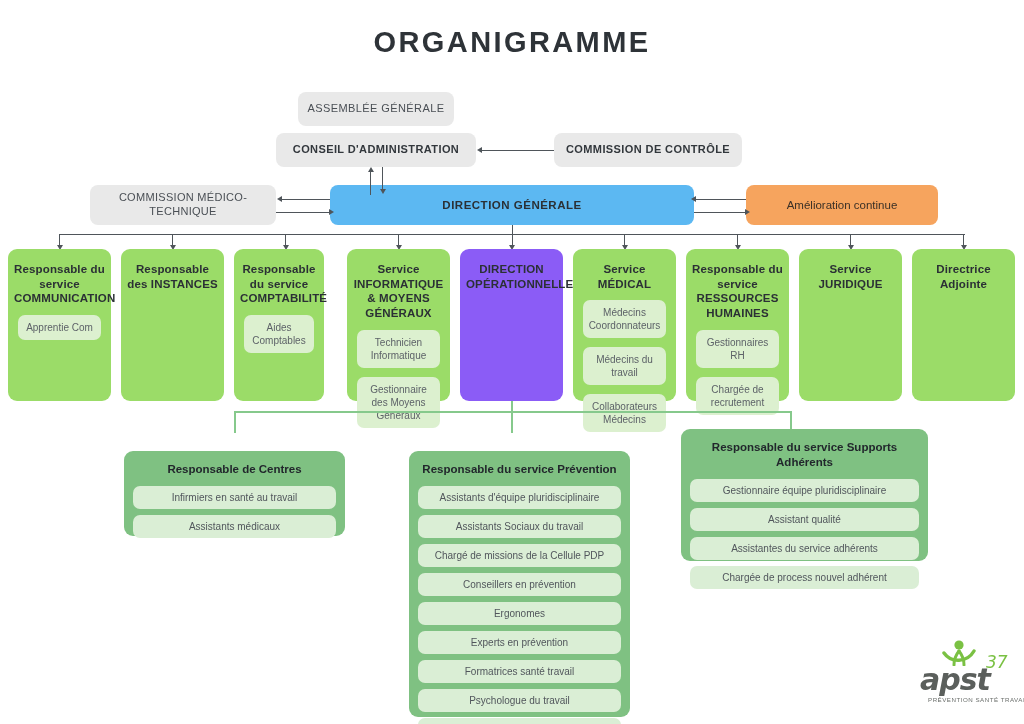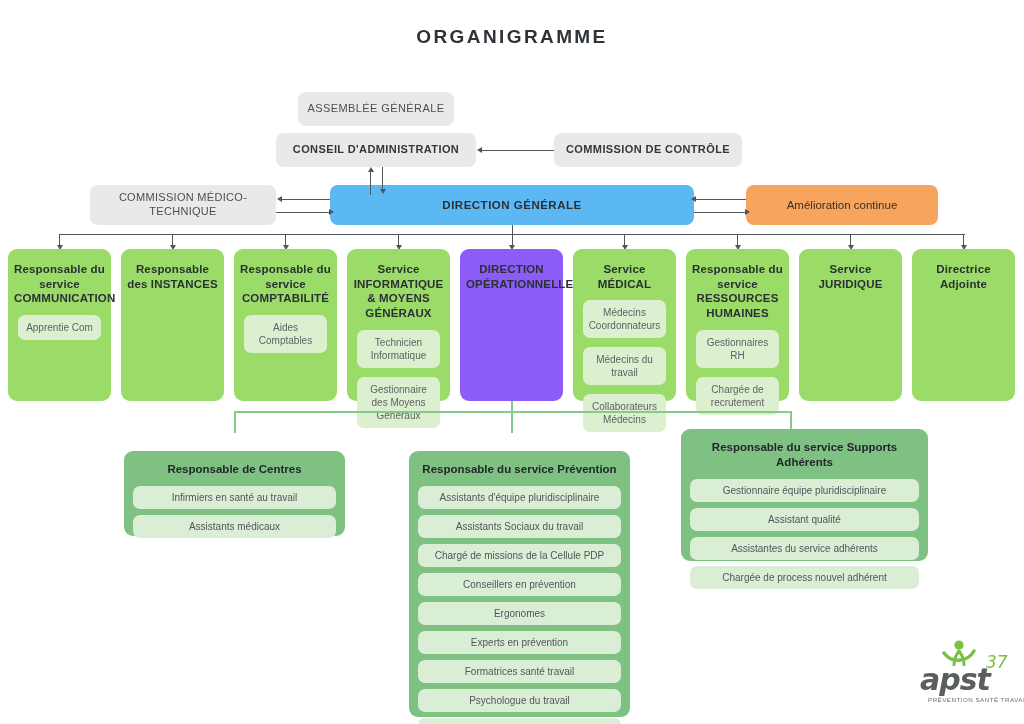--- a/index.html
+++ b/index.html
@@ -9,21 +9,21 @@
     background: #ffffff;
     font-family: "Liberation Sans", sans-serif;
     overflow: hidden;
   }
   #root { position: relative; width: 1024px; height: 724px; background: #fff; }
 
   
   .title {
     position: absolute; left: 0; top: 26px; width: 1024px;
     text-align: center;
-    font-size: 19px; font-weight: bold; letter-spacing: 2.4px;
+    font-size: 29px; font-weight: bold; letter-spacing: 2.4px;
     color: #2e3338;
   }
 
   
   .box {
     position: absolute;
     border-radius: 8px;
     display: flex; align-items: center; justify-content: center;
     text-align: center;
     line-height: 1.25;
@@ -192,21 +192,21 @@
 
   <div class="col" style="left:8px; top:249px; width:103px; height:152px;">
     <div class="col-title">Responsable du service COMMUNICATION</div>
     <div class="pill">Apprentie Com</div>
   </div>
 
   <div class="col" style="left:121px; top:249px; width:103px; height:152px;">
     <div class="col-title">Responsable des INSTANCES</div>
   </div>
 
-  <div class="col" style="left:234px; top:249px; width:103px; height:152px;">
+  <div class="col" style="left:234px; top:249px; width:90px; height:152px;">
     <div class="col-title">Responsable du service COMPTABILITÉ</div>
     <div class="pill">Aides Comptables</div>
   </div>
 
   <div class="col" style="left:347px; top:249px; width:103px; height:152px;">
     <div class="col-title">Service INFORMATIQUE &amp; MOYENS GÉNÉRAUX</div>
     <div class="pill">Technicien Informatique</div>
     <div class="pill">Gestionnaire des Moyens Généraux</div>
   </div>
 

